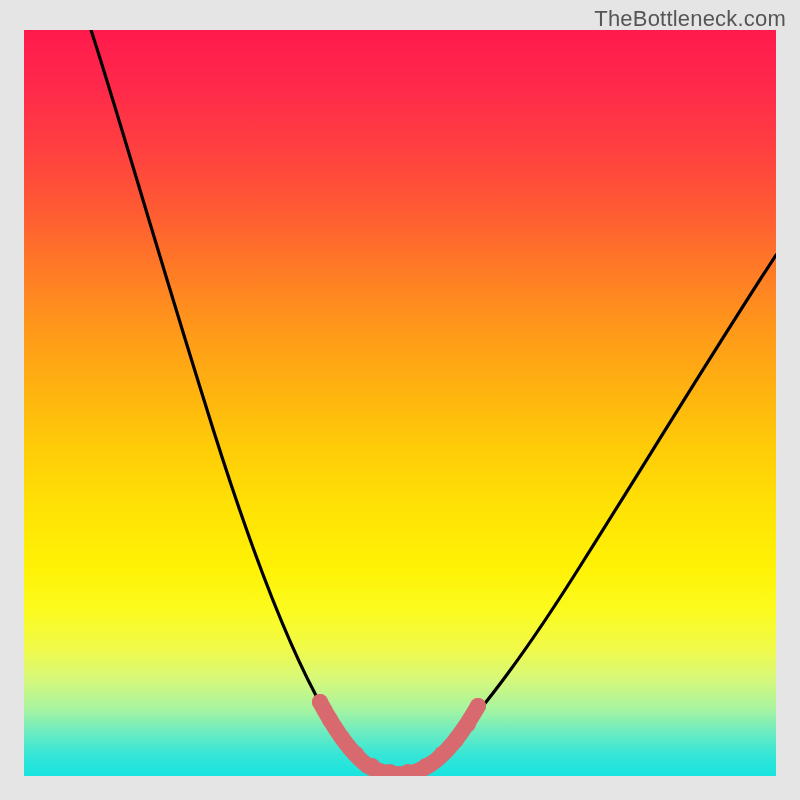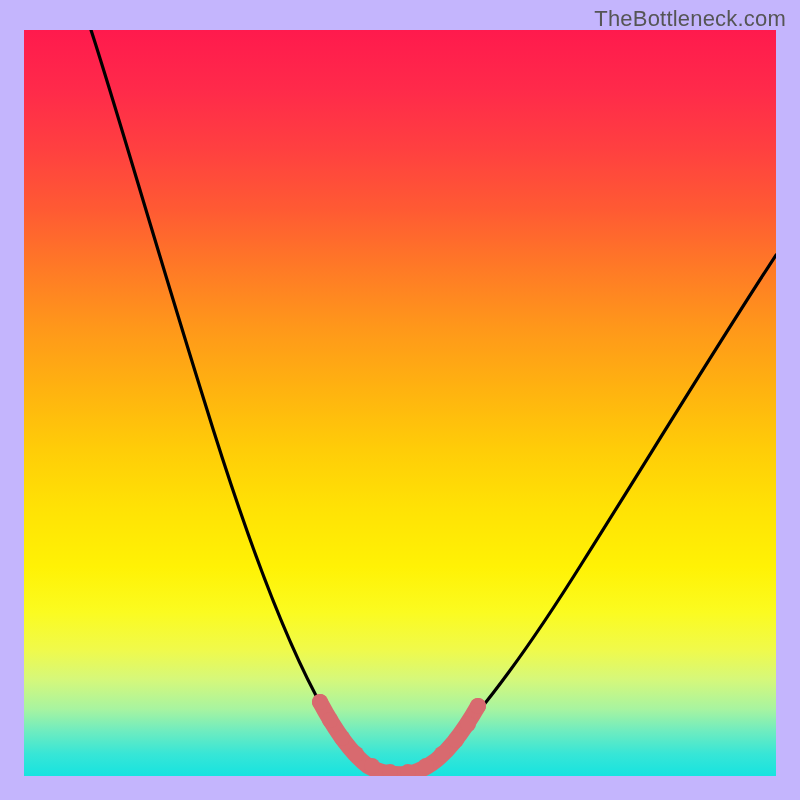--- a/index.html
+++ b/index.html
@@ -1,20 +1,20 @@
 <!DOCTYPE html>
 <html><head>
 <meta charset="utf-8">
 <style>
   * { margin: 0; padding: 0; box-sizing: border-box; }
   html, body { width: 800px; height: 800px; overflow: hidden; background: #000; }
   .outer {
     width: 800px;
     height: 800px;
-    background: #c4b5fd;
+    background: #e5e5e5;
     position: relative;
   }
   .watermark {
     position: absolute;
     top: 6px;
     right: 14px;
     font-family: Arial, Helvetica, sans-serif;
     font-size: 22px;
     font-weight: 500;
     color: #555;

